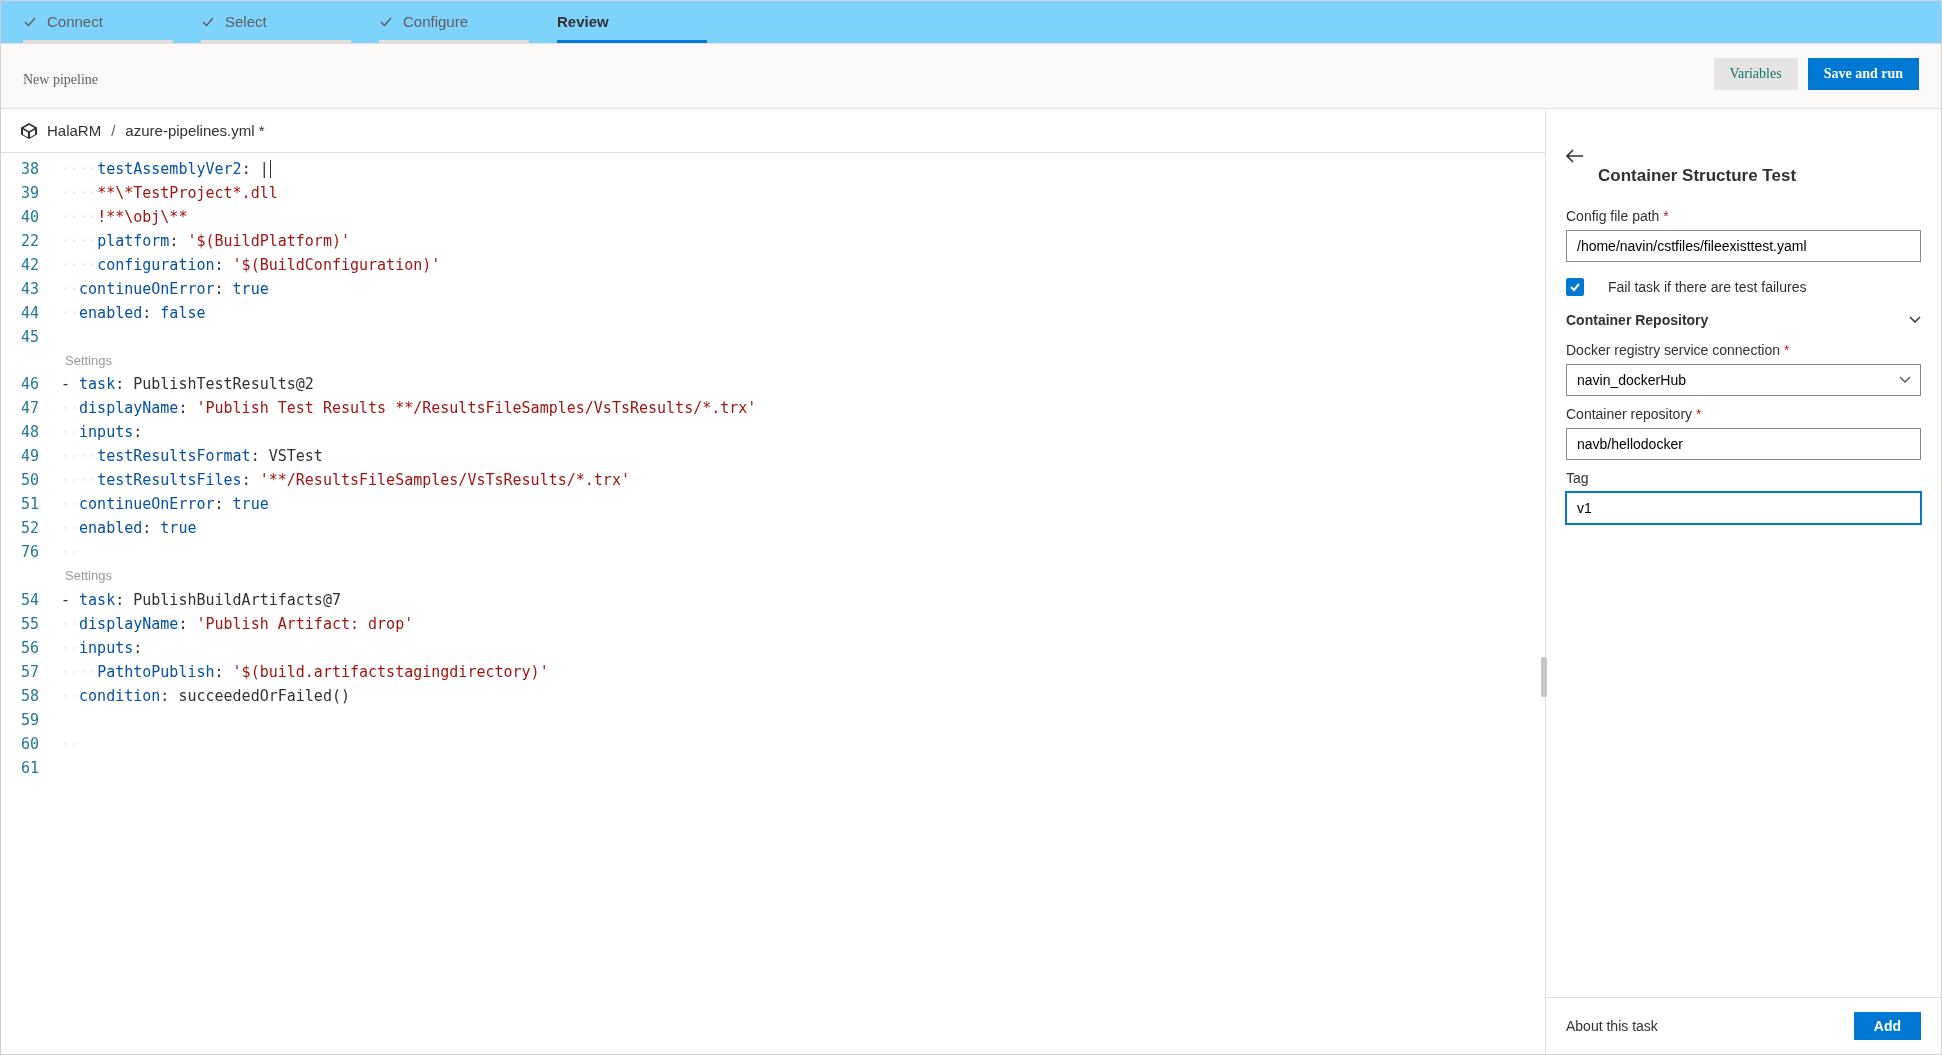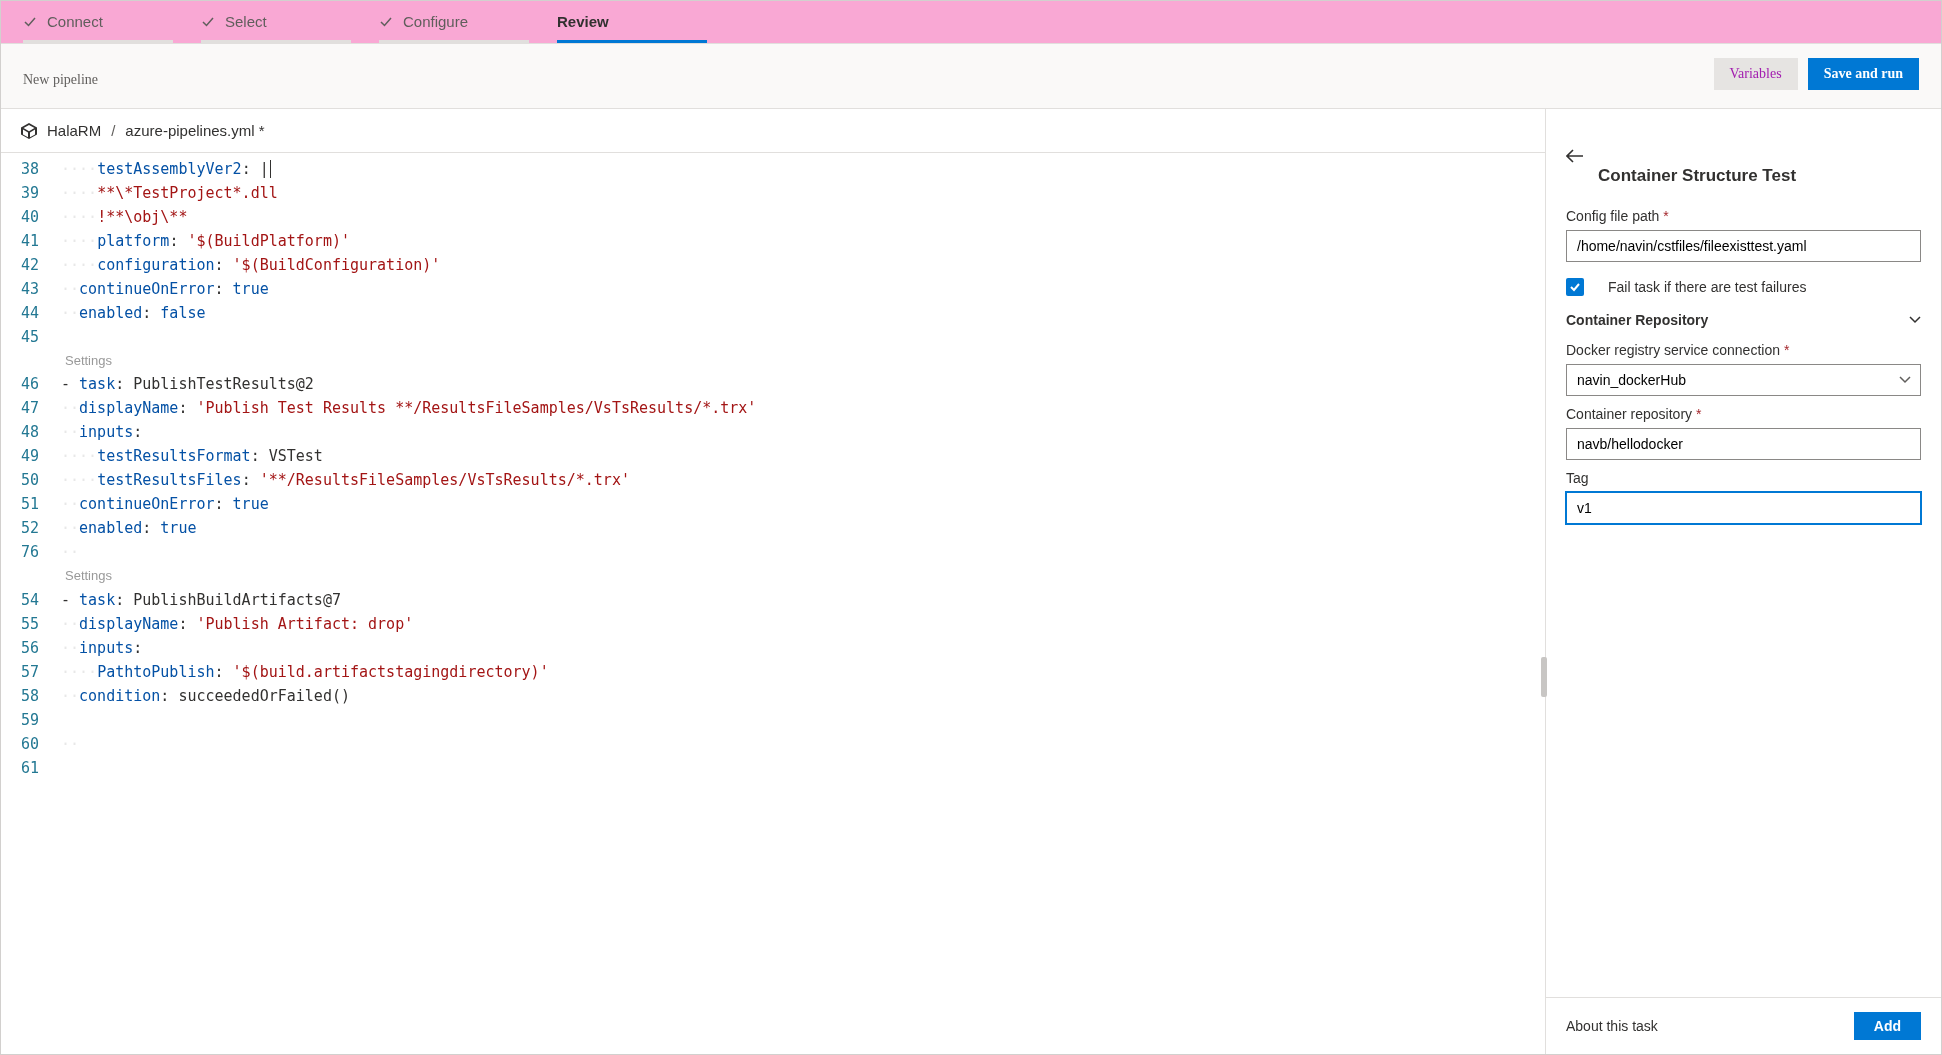--- a/index.html
+++ b/index.html
@@ -13,21 +13,21 @@
   display: flex;
   flex-direction: column;
   height: 100vh;
   border: 1px solid #d2d0ce;
 }
 
 .wizard-bar {
   display: flex;
   gap: 28px;
   padding: 12px 22px 0 22px;
-  background: #f9a8d4;
+  background: #7dd3fc;
   border-bottom: 1px solid #e1dfdd;
 }
 .wizard-step {
   display: flex;
   flex-direction: column;
   width: 150px;
 }
 .wizard-step-label {
   display: flex;
   align-items: center;
@@ -73,21 +73,21 @@
 }
 .btn {
   border: none;
   padding: 8px 16px;
   font-size: 14px;
   cursor: pointer;
   font-family: inherit;
 }
 .btn-secondary {
   background: #e6e4e2;
-  color: #a21caf;
+  color: #0f766e;
   text-align: center;
 }
 .btn-primary {
   background: #0078d4;
   color: #fff;
   font-weight: 600;
 }
 .btn-primary.small { padding: 6px 20px; }
 
 .content-row {
@@ -299,21 +299,21 @@
             <path fill="#323130" d="M8 0L0 4.5v7L8 16l8-4.5v-7L8 0zm0 2l5.5 3.1L8 8.2 2.5 5.1 8 2zm-6 4.6l5 2.8v4.9l-5-2.8V6.6zm7 7.7V9.4l5-2.8v4.9l-5 2.8z"></path>
           </svg>
         <span>HalaRM</span>
         <span class="sep">/</span>
         <span>azure-pipelines.yml *</span>
       </div>
       <div class="code-editor" id="code-editor">
           <div class="code-line"><div class="ln">38</div><div class="ln-text"><span class="tok-ind">····</span><span class="tok-key">testAssemblyVer2</span><span class="tok-plain">: </span><span class="tok-plain">|</span><span class="cursor-caret"></span></div></div>
           <div class="code-line"><div class="ln">39</div><div class="ln-text"><span class="tok-ind">····</span><span class="tok-str">**\*TestProject*.dll</span></div></div>
           <div class="code-line"><div class="ln">40</div><div class="ln-text"><span class="tok-ind">····</span><span class="tok-str">!**\obj\**</span></div></div>
-          <div class="code-line"><div class="ln">41</div><div class="ln-text"><span class="tok-ind">····</span><span class="tok-key">platform</span><span class="tok-plain">: </span><span class="tok-str">'$(BuildPlatform)'</span></div></div>
+          <div class="code-line"><div class="ln">22</div><div class="ln-text"><span class="tok-ind">····</span><span class="tok-key">platform</span><span class="tok-plain">: </span><span class="tok-str">'$(BuildPlatform)'</span></div></div>
           <div class="code-line"><div class="ln">42</div><div class="ln-text"><span class="tok-ind">····</span><span class="tok-key">configuration</span><span class="tok-plain">: </span><span class="tok-str">'$(BuildConfiguration)'</span></div></div>
           <div class="code-line"><div class="ln">43</div><div class="ln-text"><span class="tok-ind">··</span><span class="tok-key">continueOnError</span><span class="tok-plain">: </span><span class="tok-bool">true</span></div></div>
           <div class="code-line"><div class="ln">44</div><div class="ln-text"><span class="tok-ind">··</span><span class="tok-key">enabled</span><span class="tok-plain">: </span><span class="tok-bool">false</span></div></div>
           <div class="code-line"><div class="ln">45</div><div class="ln-text"><span class="tok-plain"></span></div></div>
           <div class="codelens">Settings</div>
           <div class="code-line"><div class="ln">46</div><div class="ln-text"><span class="tok-dash">- </span><span class="tok-key">task</span><span class="tok-plain">: </span><span class="tok-plain">PublishTestResults@2</span></div></div>
           <div class="code-line"><div class="ln">47</div><div class="ln-text"><span class="tok-ind">··</span><span class="tok-key">displayName</span><span class="tok-plain">: </span><span class="tok-str">'Publish Test Results **/ResultsFileSamples/VsTsResults/*.trx'</span></div></div>
           <div class="code-line"><div class="ln">48</div><div class="ln-text"><span class="tok-ind">··</span><span class="tok-key">inputs</span><span class="tok-plain">:</span></div></div>
           <div class="code-line"><div class="ln">49</div><div class="ln-text"><span class="tok-ind">····</span><span class="tok-key">testResultsFormat</span><span class="tok-plain">: </span><span class="tok-plain">VSTest</span></div></div>
           <div class="code-line"><div class="ln">50</div><div class="ln-text"><span class="tok-ind">····</span><span class="tok-key">testResultsFiles</span><span class="tok-plain">: </span><span class="tok-str">'**/ResultsFileSamples/VsTsResults/*.trx'</span></div></div>

